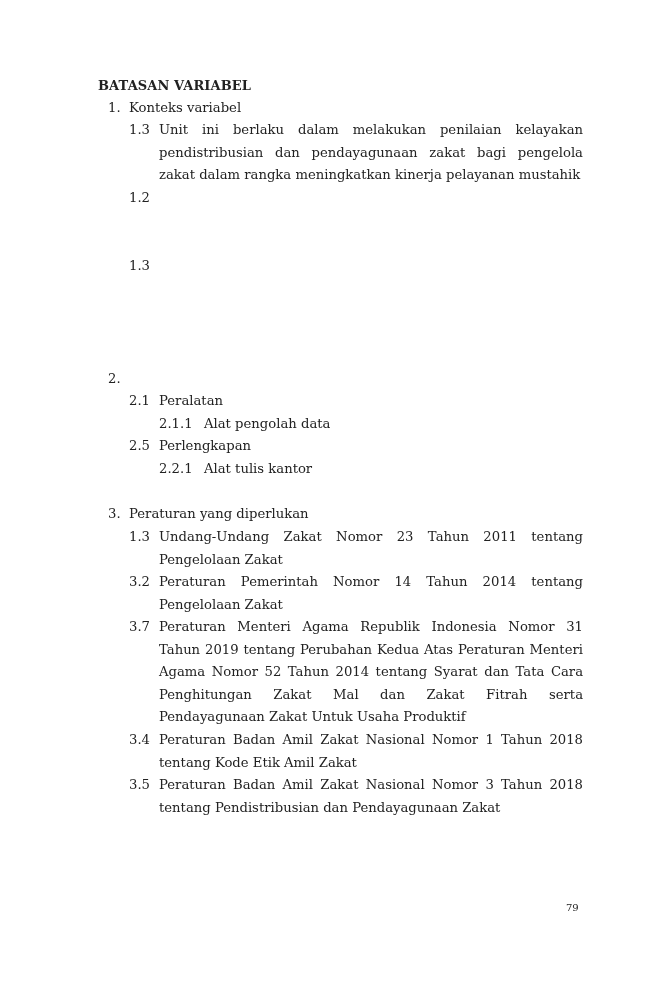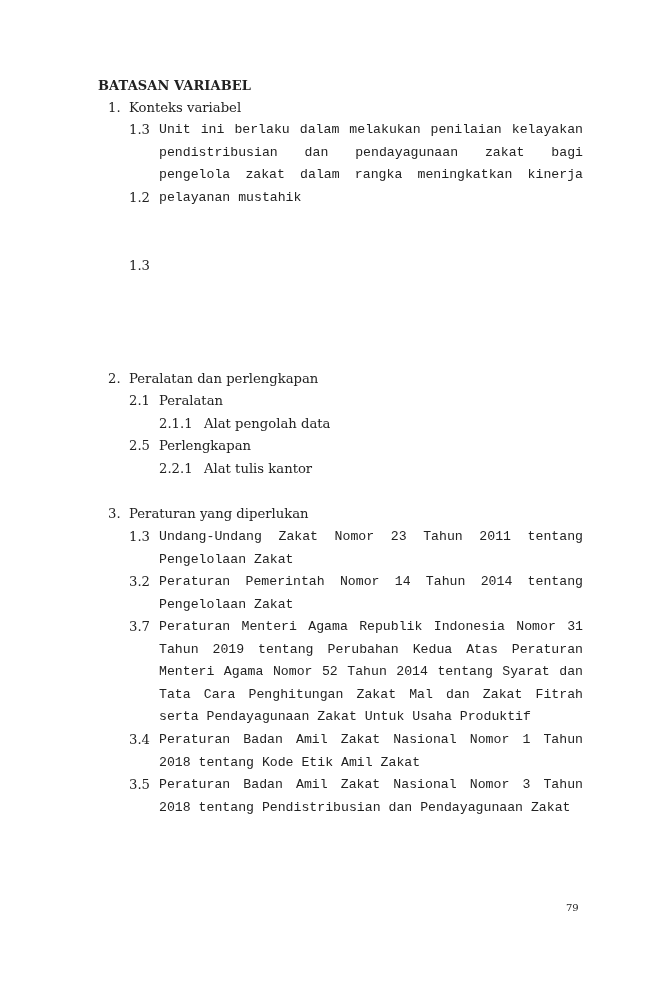--- a/index.html
+++ b/index.html
@@ -10,42 +10,41 @@
   }
   .page { position: absolute; left: 6px; top: 0; width: 654px; height: 1000px; }
   .heading {
     position: absolute; left: 92px; top: 78px;
     font-weight: bold; font-size: 13px; letter-spacing: 0.1px;
   }
   .line { position: absolute; white-space: nowrap; line-height: 16px; }
   .num { position: absolute; white-space: nowrap; line-height: 16px; }
   .just {
     position: absolute; line-height: 22.5px; text-align: justify;
-    text-align-last: left; white-space: normal; font-family: Liberation Mono, monospace;
+    text-align-last: left; white-space: normal;
   }
   .pagenum { position: absolute; left: 560px; top: 902px; font-size: 10px; }
 </style>
 </head>
 <body>
 
 <div class="page">
   <div class="heading">BATASAN VARIABEL</div>
 
   <div class="num" style="left:102px;top:100px">1.</div>
   <div class="line" style="left:123px;top:100px">Konteks variabel</div>
 
   <div class="num" style="left:123px;top:122px">1.3</div>
   <div class="just" style="left:153px;top:119px;width:424px">Unit ini berlaku dalam melakukan penilaian kelayakan pendistribusian dan pendayagunaan zakat bagi pengelola zakat dalam rangka meningkatkan kinerja pelayanan mustahik</div>
 
   <div class="num" style="left:123px;top:190px">1.2</div>
 
   <div class="num" style="left:123px;top:258px">1.3</div>
 
   <div class="num" style="left:102px;top:371px">2.</div>
-  <div class="line" style="left:123px;top:371px">Peralatan dan perlengkapan</div>
 
   <div class="num" style="left:123px;top:393px">2.1</div>
   <div class="line" style="left:153px;top:393px">Peralatan</div>
 
   <div class="num" style="left:153px;top:416px">2.1.1</div>
   <div class="line" style="left:198px;top:416px">Alat pengolah data</div>
 
   <div class="num" style="left:123px;top:438px">2.5</div>
   <div class="line" style="left:153px;top:438px">Perlengkapan</div>
 

